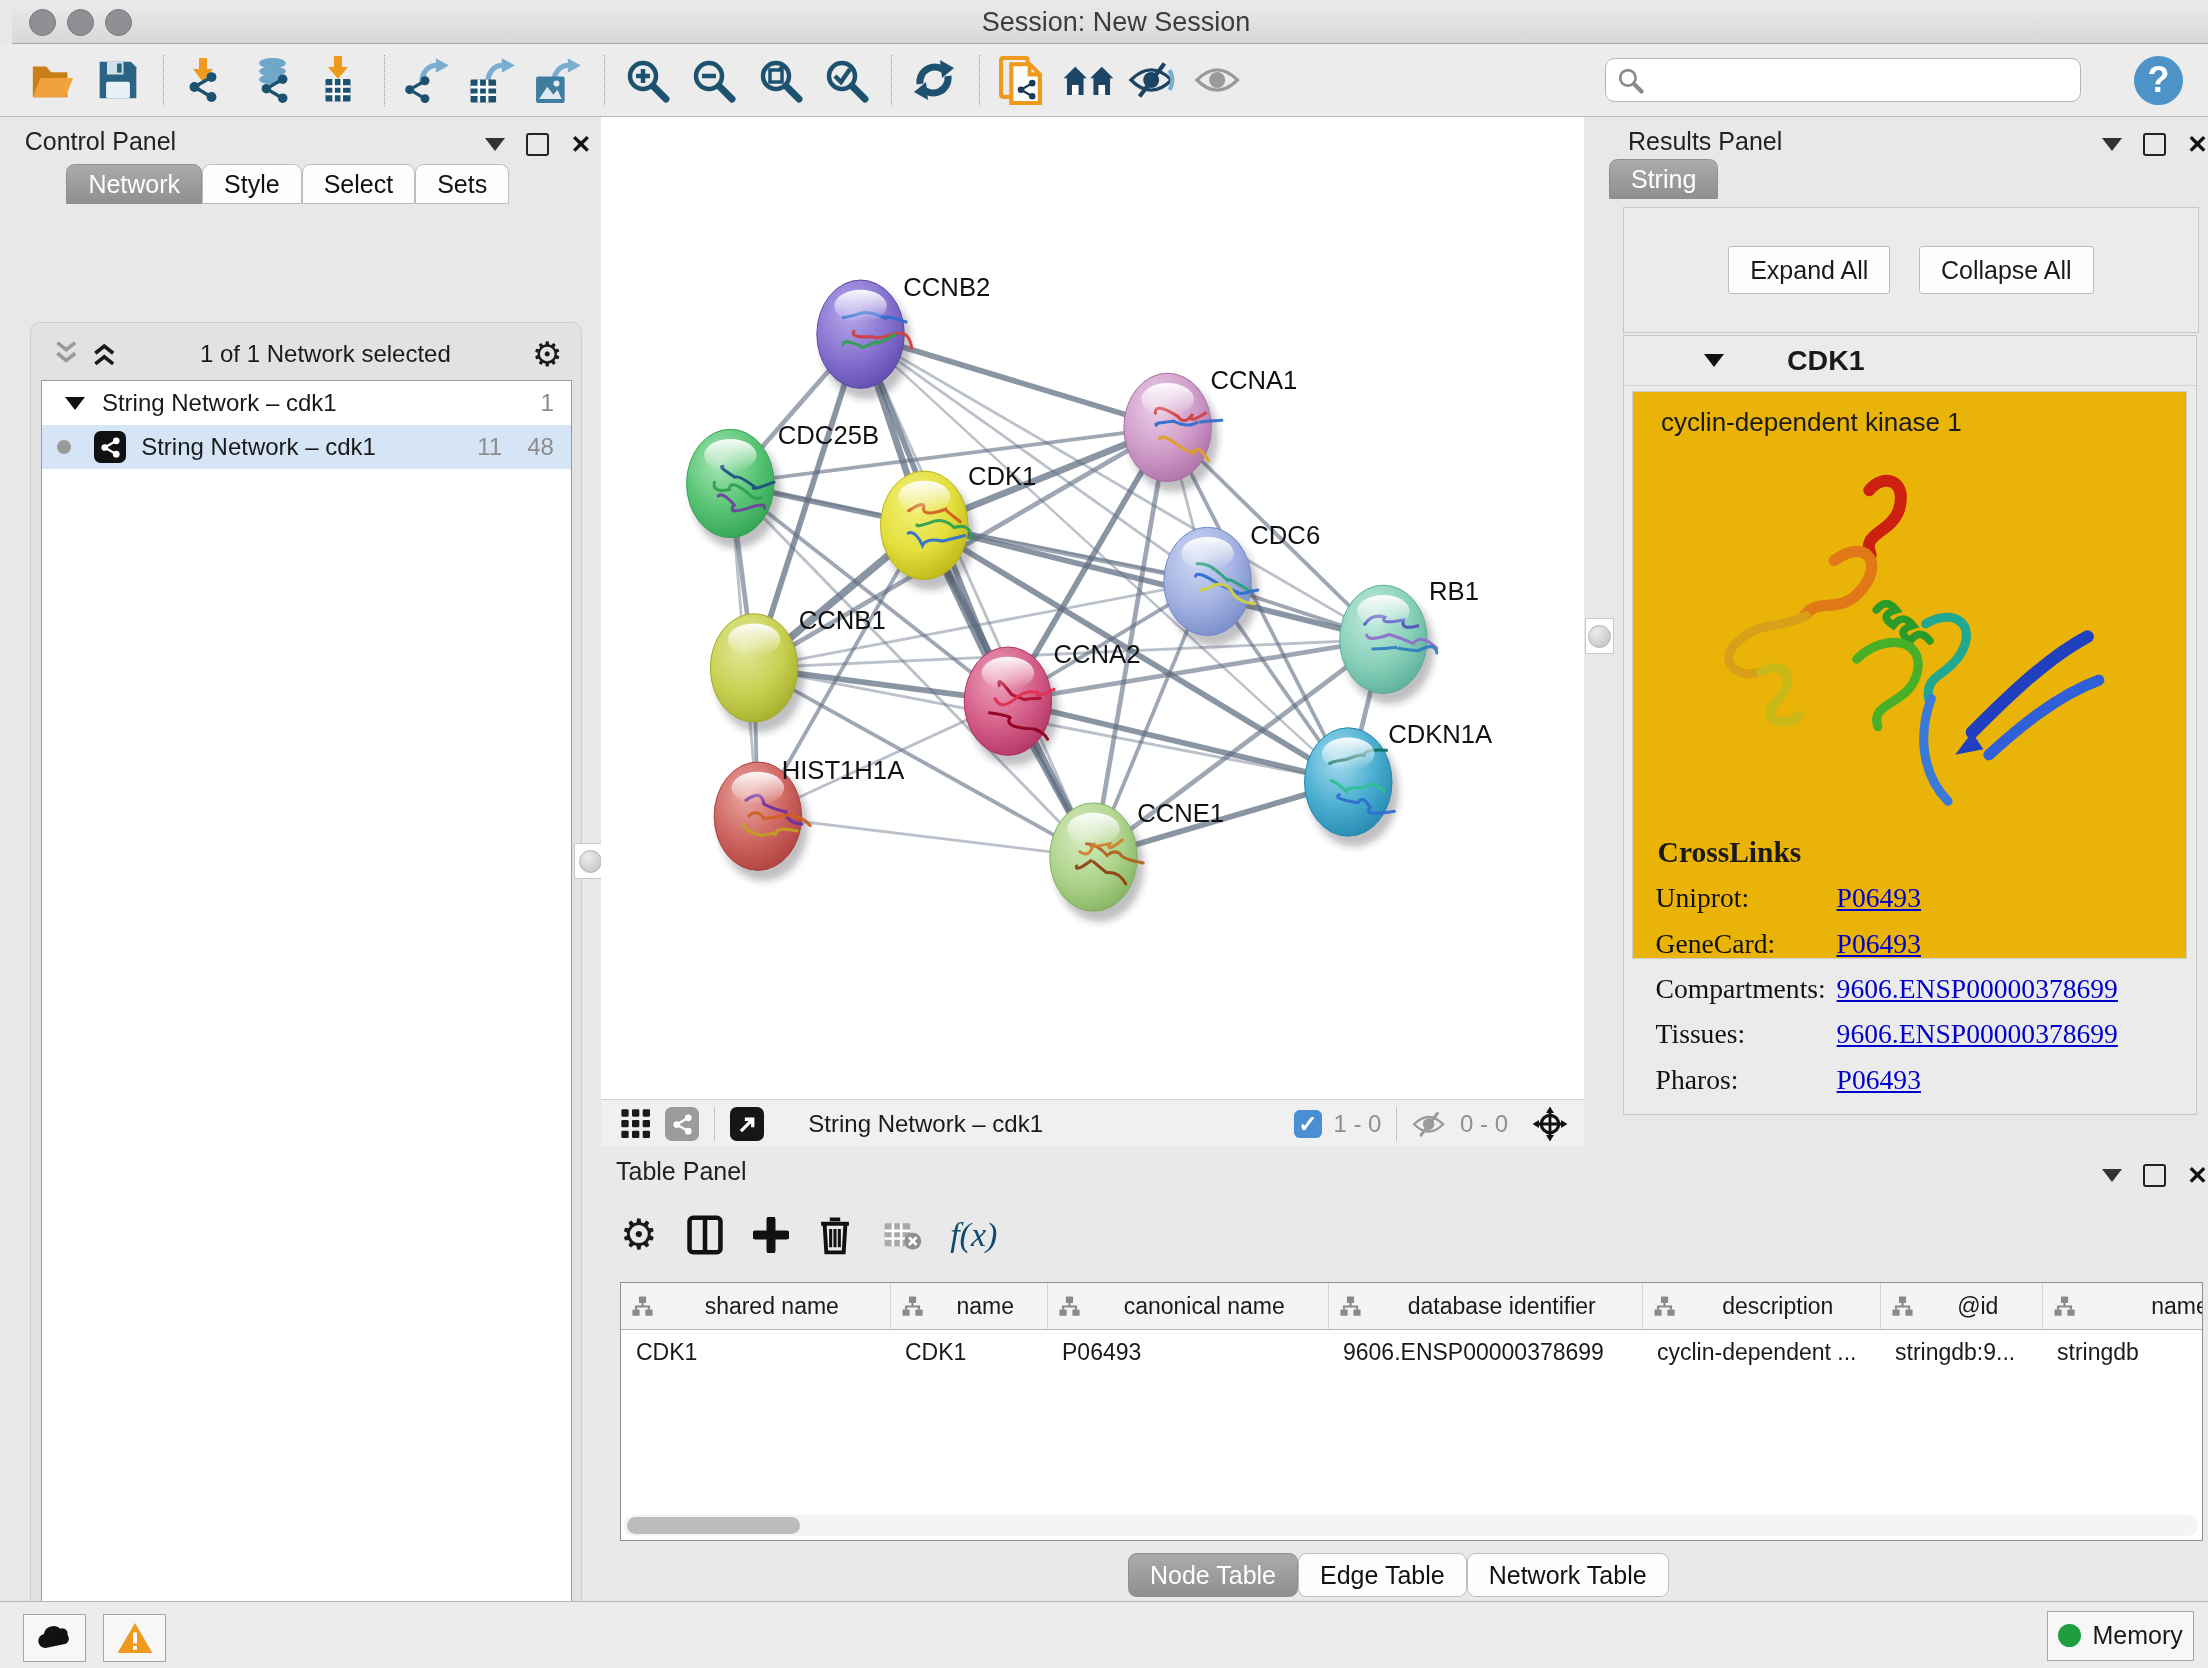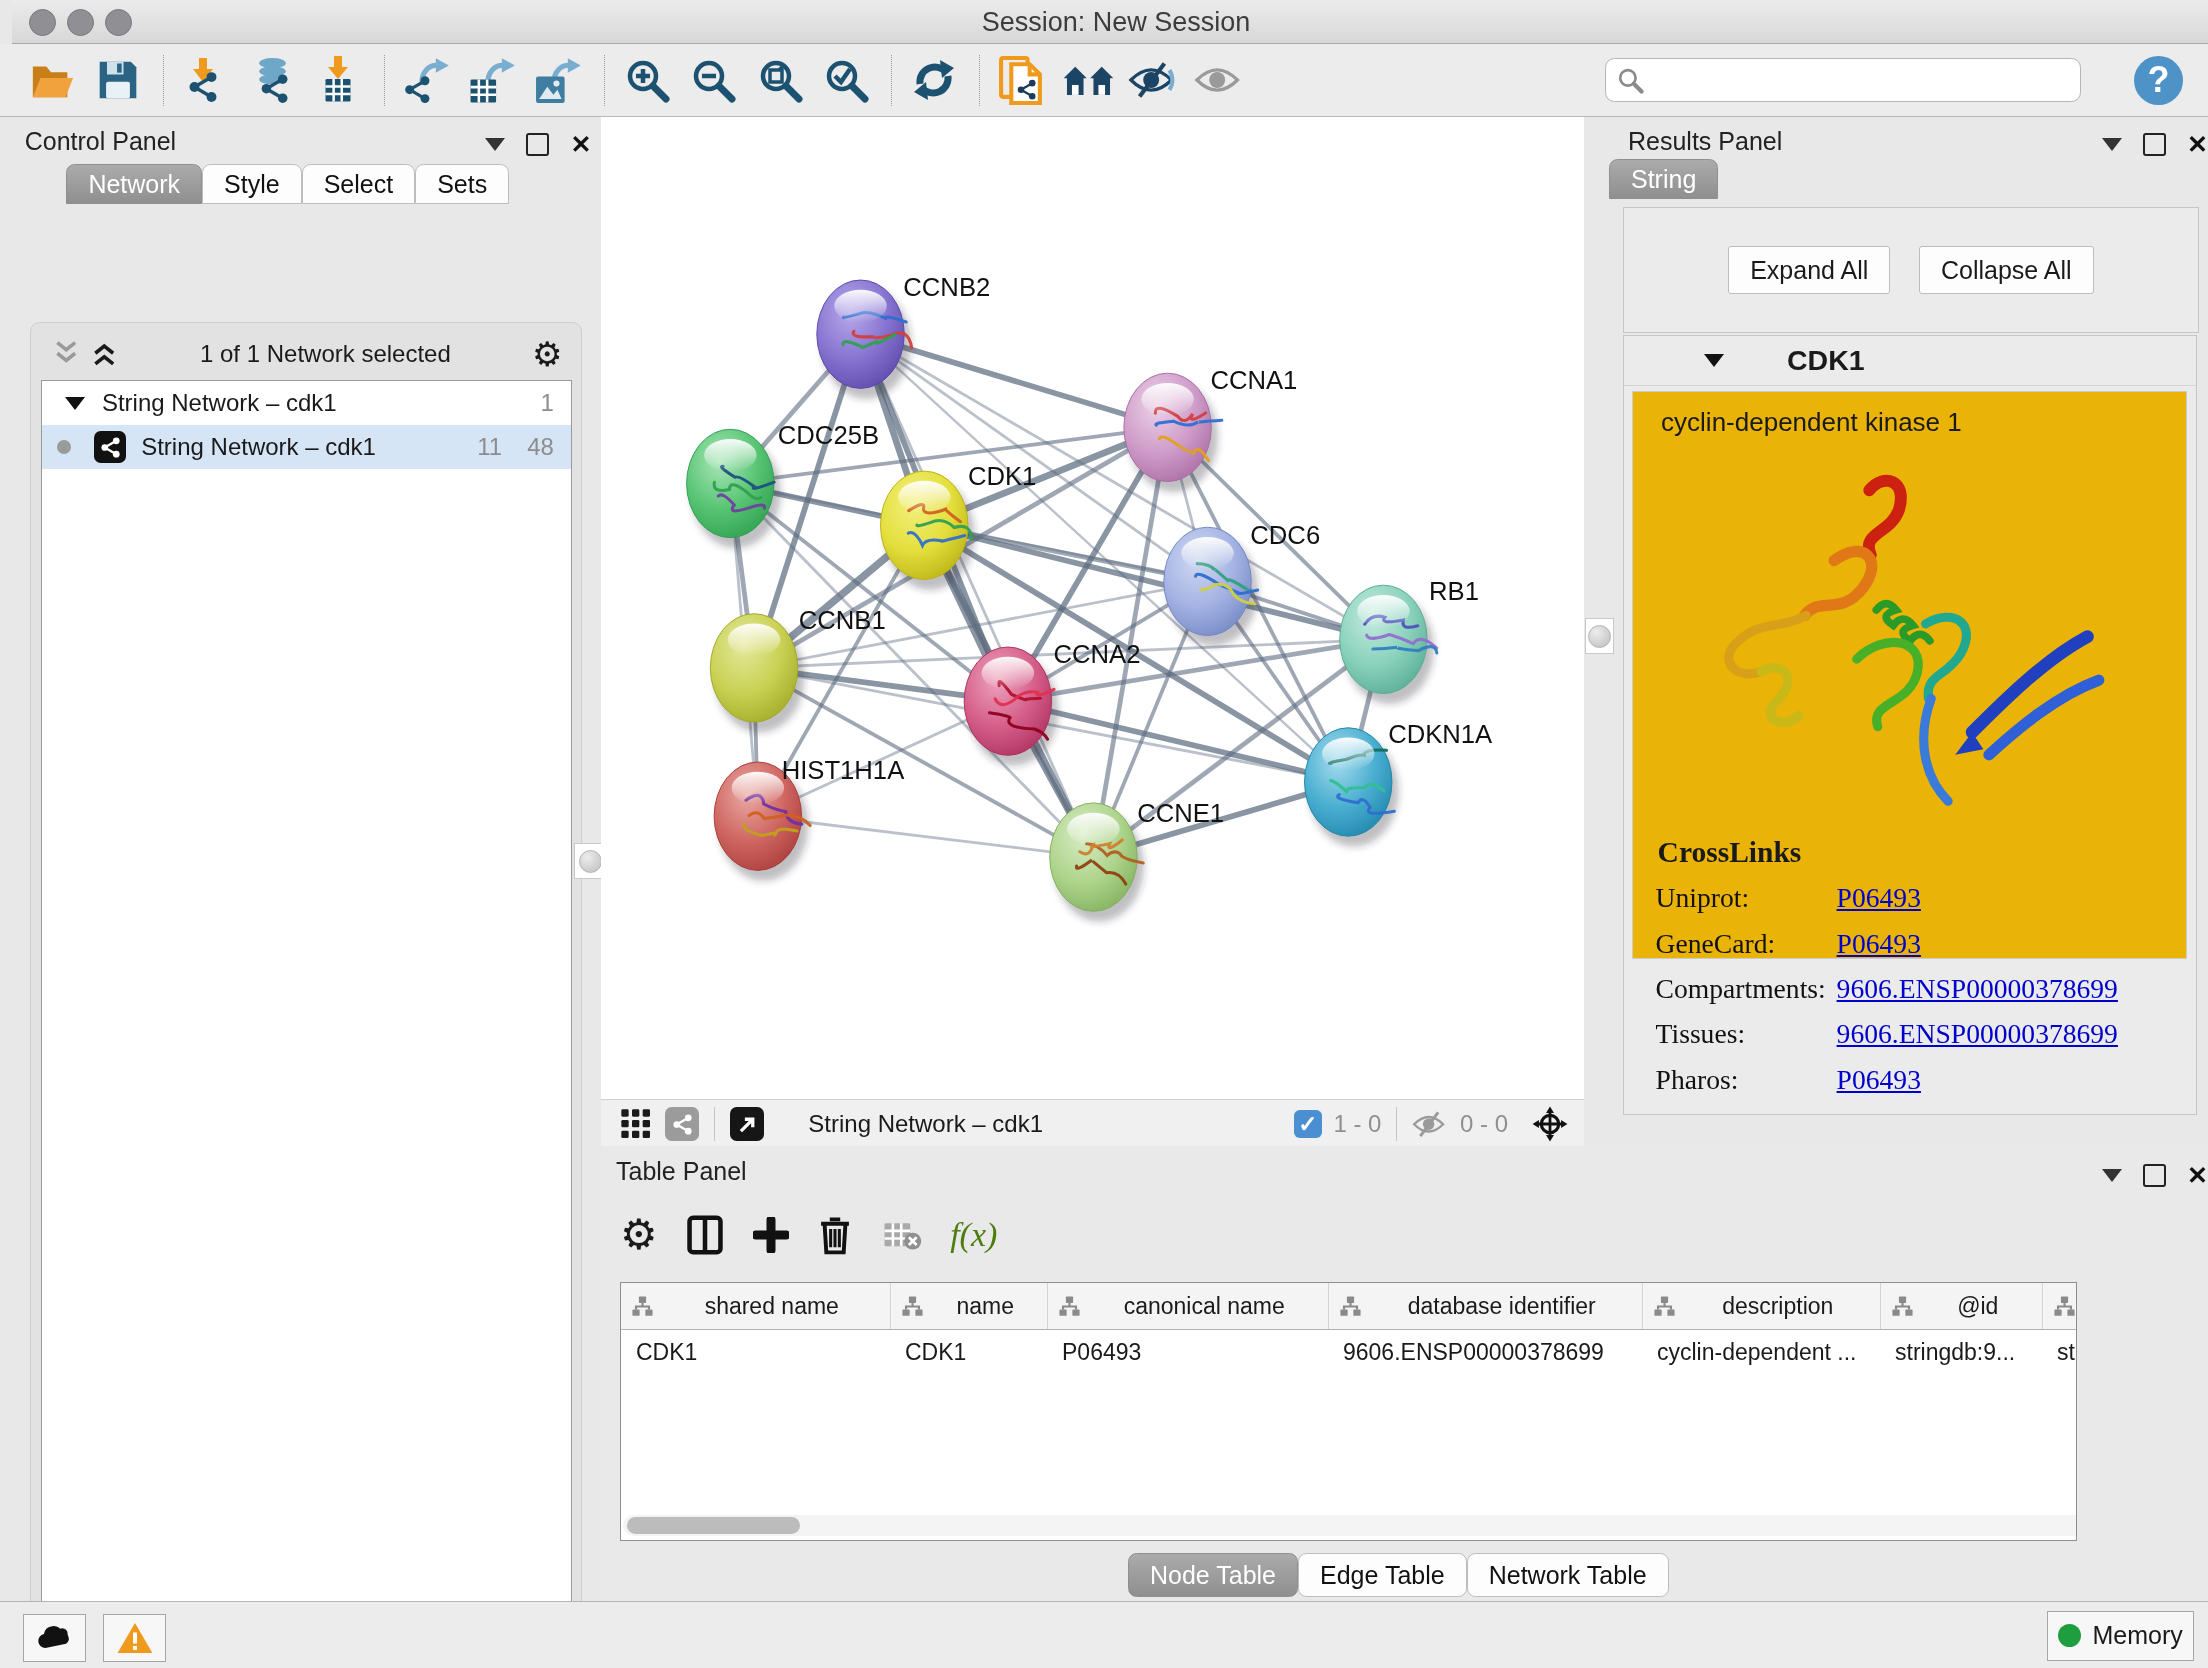--- a/index.html
+++ b/index.html
@@ -66,22 +66,22 @@
     font-size:25px;display:flex;align-items:center;justify-content:center;}
   .rp-sechead{height:49px;display:flex;align-items:center;border-bottom:1px solid #d4d4d4;}
   .rp-inner{position:absolute;left:7.6px;top:55px;width:555px;height:568px;background:#eab308;border:1px solid #cccccc;box-sizing:border-box;}
   .xl-title{font-family:"Liberation Serif",serif;font-weight:bold;font-size:29.5px;}
   .xrow{display:flex;font-family:"Liberation Serif",serif;font-size:27.6px;margin:13.3px 0 0 23px;}
   .xlabel{width:181px;color:#111;}
   .xval{color:#0000cc;text-decoration:underline;}
   
   .tp{left:601px;top:1146px;width:1607px;height:455px;background:#e9e9e9;}
   .tp-toolbar{position:absolute;left:19px;top:68px;display:flex;align-items:center;gap:28.5px;}
-  .fx{font-family:"Liberation Serif",serif;font-style:italic;color:#4d7c0f;font-size:34px;}
-  .tbl{position:absolute;left:19px;top:136px;width:1457px;height:259px;background:#fff;
+  .fx{font-family:"Liberation Serif",serif;font-style:italic;color:#0c4a6e;font-size:34px;}
+  .tbl{position:absolute;left:19px;top:136px;width:1583px;height:259px;background:#fff;
     border:1.9px solid #8f8f8f;overflow:hidden;box-sizing:border-box;}
   .thead{display:flex;height:46px;background:#f4f4f4;border-bottom:1.9px solid #b5b5b5;}
   .th{display:flex;align-items:center;font-size:23px;box-sizing:border-box;border-left:1px solid #d4d4d4;flex:none;overflow:hidden;}
   .th:first-child{border-left:none;}
   .th .lbl{flex:1;text-align:center;white-space:nowrap;}
   .trdata{display:flex;height:44px;align-items:center;}
   .td{font-size:23px;padding-left:15px;box-sizing:border-box;flex:none;white-space:nowrap;overflow:hidden;}
   .hscroll{position:absolute;left:1.9px;bottom:3.8px;width:1575px;height:21px;background:#f4f4f4;border-radius:10.5px;}
   .hthumb{position:absolute;left:3.8px;top:1.9px;width:173px;height:17px;background:#bcbcbc;border-radius:8.6px;}
   .tp-tabs{position:absolute;left:527px;top:407px;display:flex;}

